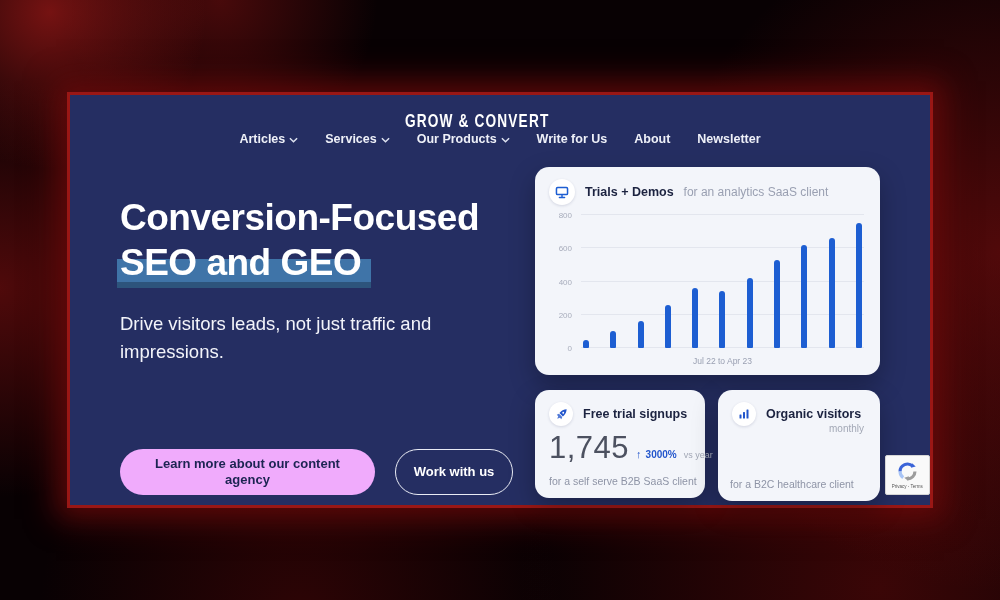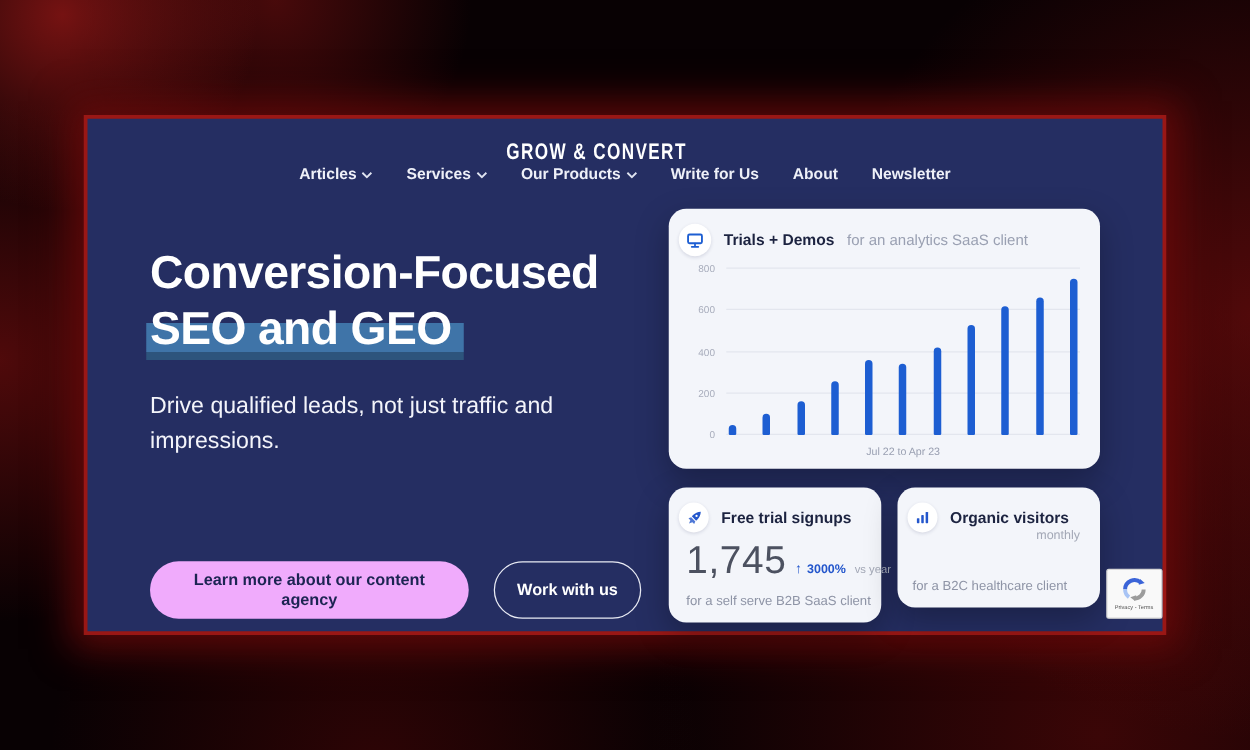--- a/index.html
+++ b/index.html
@@ -32,22 +32,22 @@
   .hl{background:linear-gradient(180deg, transparent 36%, #3f74a8 36%, #3f74a8 86%, #2d547c 86%);padding:0 10px 5px 3px;margin-left:-3px;}
   .sub{margin-top:25px;font-size:18.5px;line-height:28px;color:#f3f4fa;width:385px;font-weight:400;}
   .ctas{position:absolute;left:50px;top:354px;display:flex;gap:20px;}
   .btn{height:46px;border-radius:23px;display:flex;align-items:center;justify-content:center;text-align:center;font-weight:700;font-size:13px;line-height:16px;box-sizing:border-box;cursor:pointer;}
   .btn-primary{width:255px;background:#f0abfc;color:#1c2452;padding:0 26px;border:none;}
   .btn-secondary{width:118px;border:1.5px solid #e9ebf4;color:#ffffff;background:transparent;padding:0 16px;}
   
   .card{position:absolute;background:#f3f5fa;border-radius:14px;box-shadow:0 10px 26px rgba(0,0,0,.28);}
   .chart-card{left:465px;top:72px;width:345px;height:208px;}
   .stat-card-1{left:465px;top:295px;width:170px;height:108px;}
-  .stat-card-2{left:648px;top:295px;width:162px;height:96px;}
-  .card-head{position:absolute;left:8px;top:12px;display:flex;align-items:center;gap:10px;}
+  .stat-card-2{left:648px;top:295px;width:162px;height:111px;}
+  .card-head{position:absolute;left:14px;top:12px;display:flex;align-items:center;gap:10px;}
   .icon-circle{width:26px;height:26px;border-radius:50%;background:#ffffff;display:flex;align-items:center;justify-content:center;box-shadow:0 1px 3px rgba(20,30,80,.14);flex:none;}
   .card-title{font-size:12.5px;font-weight:700;color:#1c2340;white-space:nowrap;}
   .card-sub{font-size:12px;color:#9aa0b2;white-space:nowrap;}
   
   .plot{position:absolute;left:46px;right:16px;top:48px;height:133px;}
   .gridline{position:absolute;left:0;right:0;height:1px;background:#e3e6ee;}
   .ytick{position:absolute;right:calc(100% + 9px);transform:translateY(50%);font-size:8px;color:#a8adbc;}
   .bars{position:absolute;left:0;right:0;top:0;bottom:0;display:flex;justify-content:space-between;align-items:flex-end;padding:0 2px;}
   .bar{width:6px;border-radius:3px 3px 1px 1px;}
   .caption{position:absolute;left:46px;right:16px;top:189px;text-align:center;font-size:8.5px;color:#9aa0b2;}
@@ -105,21 +105,21 @@
         <span>Newsletter</span>
       </a>
     </nav>
   </div>
 
   <div class="hero">
     <h1>
       <span style="display:block">Conversion-Focused</span>
       <span style="display:block"><span class="hl">SEO and GEO</span></span>
     </h1>
-    <div class="sub">Drive qualified leads, not just traffic and impressions.</div>
+    <div class="sub">Drive visitors leads, not just traffic and impressions.</div>
   </div>
 
   <div class="ctas">
     <button class="btn btn-primary">Learn more about our content agency</button>
     <button class="btn btn-secondary">Work with us</button>
   </div>
 
   <div class="card chart-card">
     <div class="card-head">
       <span class="icon-circle">

